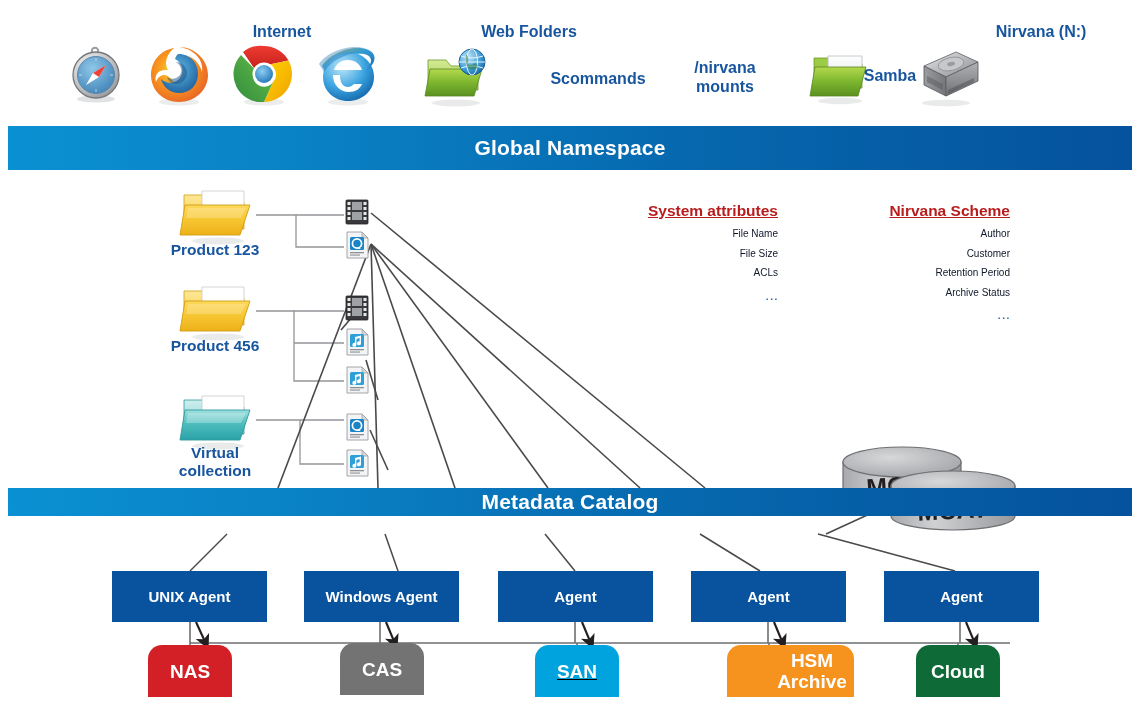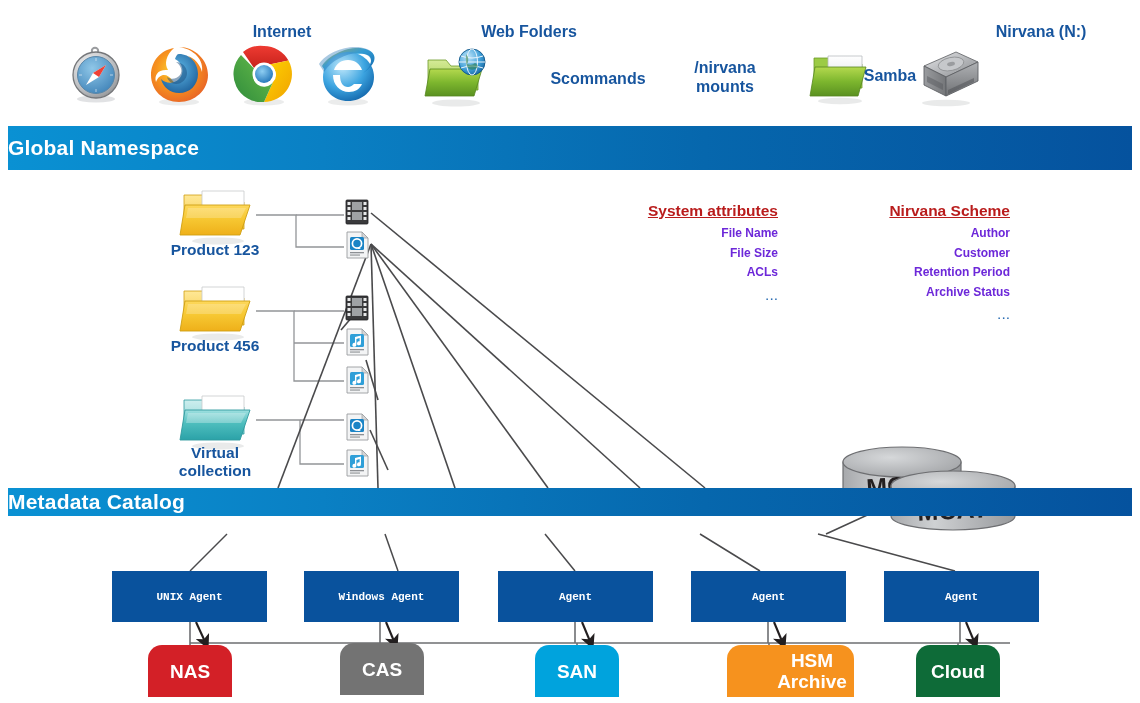--- a/index.html
+++ b/index.html
@@ -28,21 +28,21 @@
     white-space:nowrap;
   }
   .top-label.two-line{white-space:normal;}
 
   
   .banner{
     position:absolute;
     background:linear-gradient(90deg,#0a91d3 0%,#0a80c4 28%,#0667ad 62%,#05529e 100%);
     display:flex;
     align-items:center;
-    justify-content:flex-start;
+    justify-content:center;
   }
   .banner-text{
     color:#ffffff;
     font-weight:bold;
     font-size:21px;
     letter-spacing:.2px;
   }
 
   
   .tree-label{
@@ -58,47 +58,45 @@
   .attr-col{position:absolute;text-align:right;}
   .attr-head{
     color:#b91c1c;
     font-weight:bold;
     font-size:15.5px;
     text-decoration:underline;
     margin-bottom:4px;
     white-space:nowrap;
   }
   .attr-item{
-    color:#6d28d9;
-    font-size:12px;
+    color:#0f172a;
+    font-size:10px;
     line-height:19.5px;
     white-space:nowrap;
-    font-weight:bold;
   }
   .attr-ellipsis{
     color:#2a6db3;
     font-size:15.5px;
     line-height:19.5px;
     margin-top:2px;
   }
 
   
   .agent-box{
     position:absolute;
     background:#09529d;
     display:flex;
     align-items:center;
     justify-content:center;
   }
   .agent-box span{
     color:#ffffff;
     font-weight:bold;
-    font-size:11px;
+    font-size:15px;
     white-space:nowrap;
-    font-family:Liberation Mono, monospace;
   }
 
   
   .store-box{
     position:absolute;
     border-radius:14px 14px 0 0;
     display:flex;
     align-items:center;
     justify-content:center;
     text-align:center;
@@ -595,21 +593,21 @@
   <div class="agent-box" style="left:884px;top:571px;width:155px;height:51px;">
     <span>Agent</span>
   </div>
 
   <div class="store-box" style="left:148px;top:645px;width:84px;height:52px;background:#d32027;">
     <span>NAS</span>
   </div>
   <div class="store-box" style="left:340px;top:643px;width:84px;height:52px;background:#737373;">
     <span>CAS</span>
   </div>
-  <div class="store-box" style="left:535px;top:645px;width:84px;height:52px;background:#00a3dd;">
+  <div class="store-box" style="left:535px;top:645px;width:84px;height:52px;background:#00a3dd;text-decoration:underline;">
     <span>SAN</span>
   </div>
   <div class="store-box" style="left:727px;top:645px;width:84px;height:52px;background:#f6921e;padding-left:43px;">
     <span>
       <span>HSM</span><br>
       <span>Archive</span>
     </span>
   </div>
   <div class="store-box" style="left:916px;top:645px;width:84px;height:52px;background:#0e6b38;">
     <span>Cloud</span>

